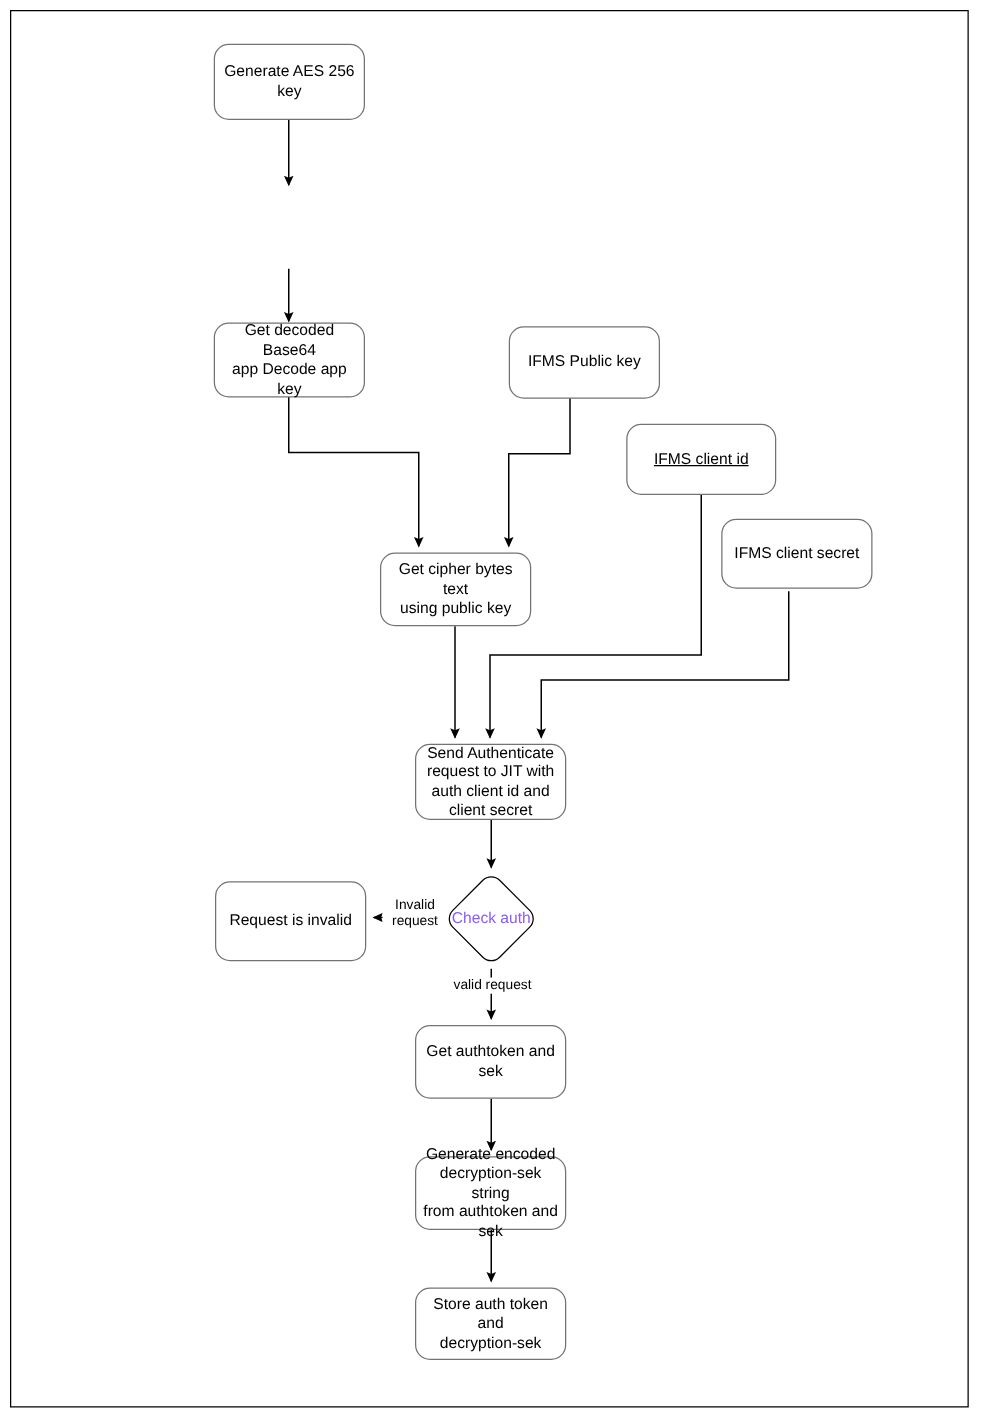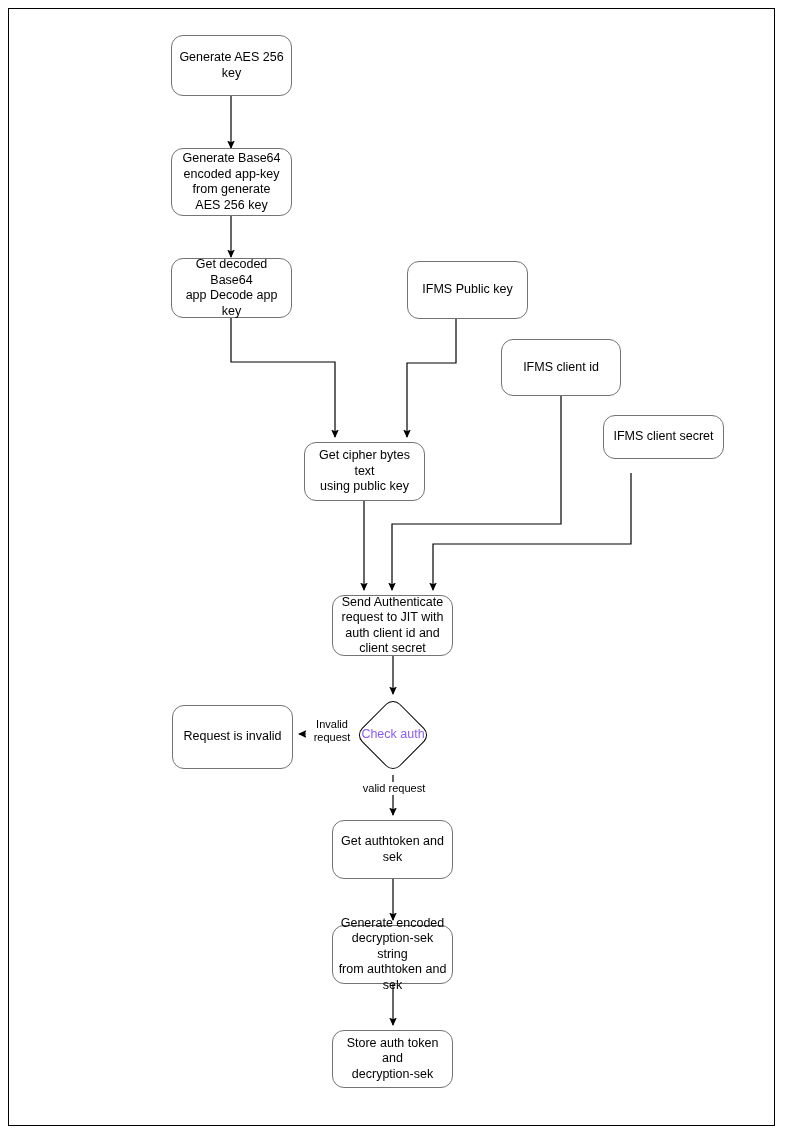--- a/index.html
+++ b/index.html
@@ -120,33 +120,29 @@
 
       <path d="M393,879 L393,920" marker-end="url(#arrow)"></path>
 
       <path d="M393,984 L393,1025" marker-end="url(#arrow)"></path>
     </g>
   </svg>
 
   <div class="node" style="left:171px; top:35px; width:121px; height:61px;">Generate AES 256
 key</div>
 
-  <div class="node" style="left:171px; top:148px; width:121px; height:68px;">Generate Base64
-encoded app-key
-from generate
-AES 256 key</div>
 
   <div class="node" style="left:171px; top:258px; width:121px; height:60px;">Get decoded Base64
 app Decode app key</div>
 
   <div class="node" style="left:396px; top:261px; width:121px; height:58px;margin-left:11px;">IFMS Public key</div>
 
-  <div class="node" style="left:501px; top:339px; width:120px; height:57px;">IFMS client id</div>
+  <div class="node" style="left:501px; top:339px; width:120px; height:57px;text-decoration:underline;">IFMS client id</div>
 
-  <div class="node" style="left:603px; top:415px; width:121px; height:44px;">IFMS client secret</div>
+  <div class="node" style="left:577px; top:415px; width:121px; height:56px;">IFMS client secret</div>
 
   <div class="node" style="left:304px; top:442px; width:121px; height:59px;">Get cipher bytes text
 using public key</div>
 
   <div class="node" style="left:332px; top:595px; width:121px; height:61px;">Send Authenticate
 request to JIT with
 auth client id and
 client secret</div>
 
   <div class="diamond" style="left:366px; top:708px; width:54px; height:54px;"></div>

